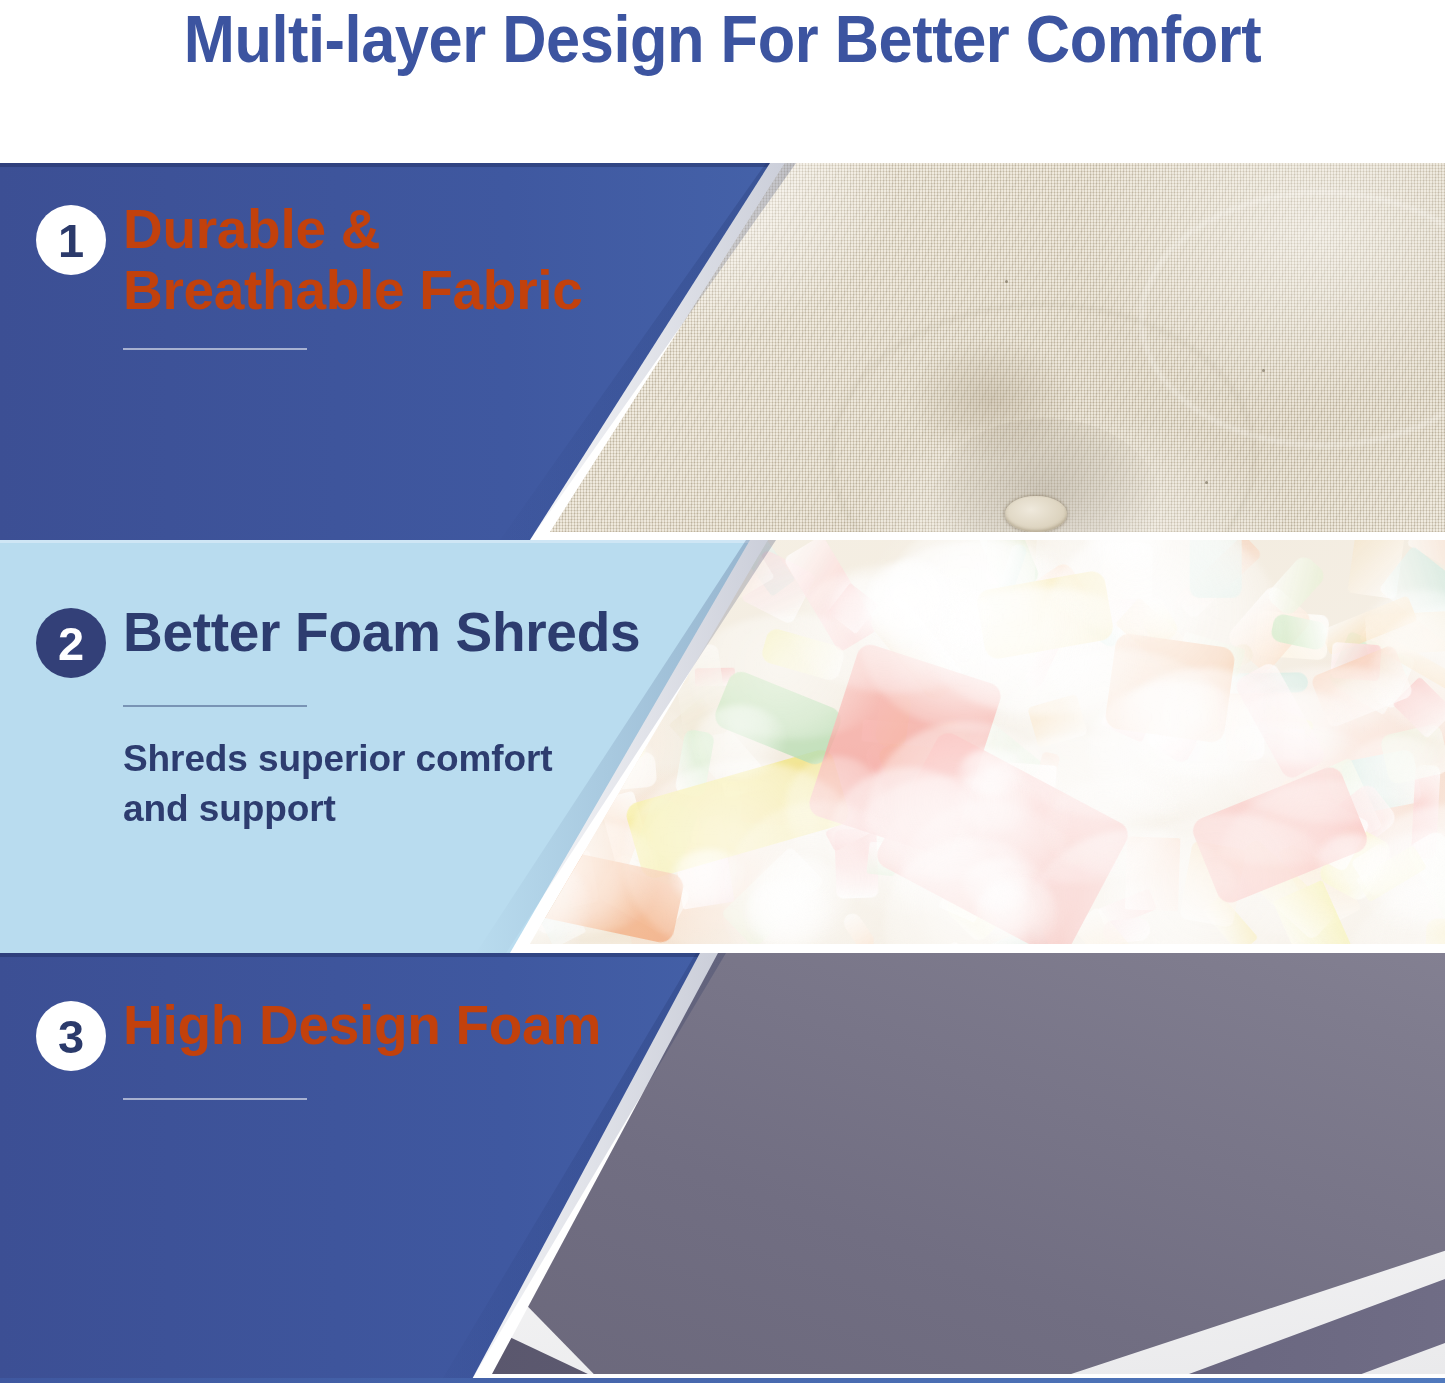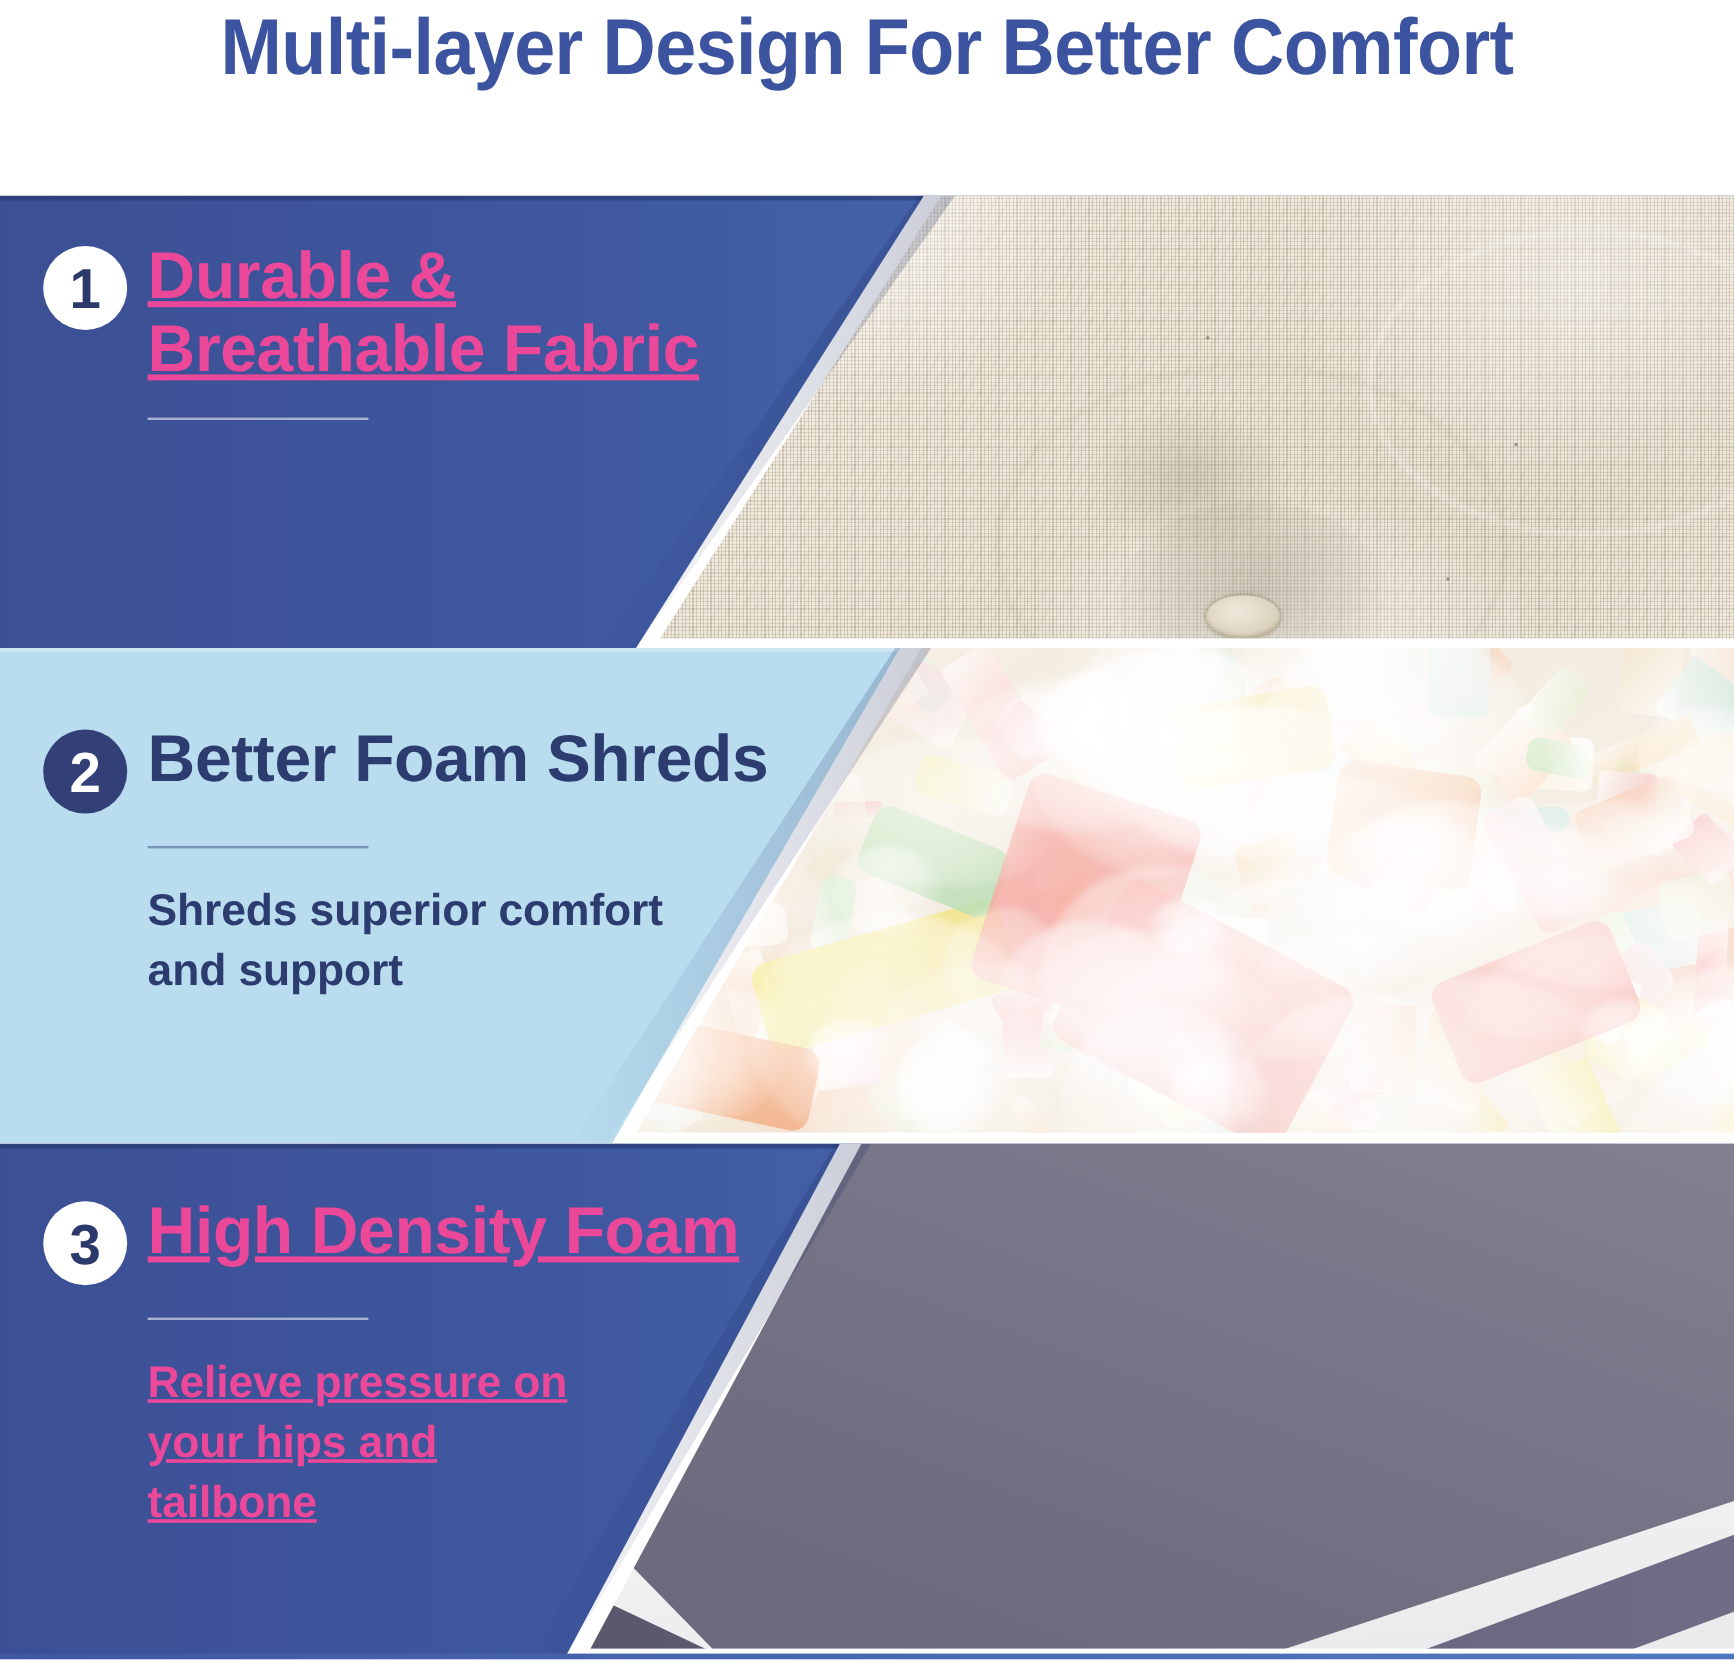--- a/index.html
+++ b/index.html
@@ -254,21 +254,21 @@
   .badge-dark  { background: #334078; color: #ffffff; }
 
   .head-title {
     font-family: "Liberation Sans Narrow", "Liberation Sans", sans-serif;
     font-weight: bold;
     font-size: 55px;
     line-height: 61px;
     letter-spacing: -0.3px;
     max-width: 540px;
   }
-  .t-light { color: #ec4899; text-decoration: underline; }
+  .t-light { color: #c2410c; }
   .t-dark  { color: #2d3c6f; }
 
   .rule {
     width: 184px;
     height: 2px;
     margin: 27px 0 27px 87px;
   }
   .rule-light { background: rgba(255,255,255,0.55); }
   .rule-dark  { background: rgba(45,60,111,0.45); }
 
@@ -547,21 +547,18 @@
       <div class="foam-top"></div>
       <div class="foam-front-l"></div>
       <div class="foam-front-r"></div>
     </div>
   </div>
   <div class="diag-shadow"></div>
 
   <div class="content">
     <div class="head-row">
       <div class="badge badge-light">3</div>
-      <div class="head-title t-light">High Density Foam</div>
+      <div class="head-title t-light">High Design Foam</div>
     </div>
     <div class="rule rule-light"></div>
-    <div class="sub t-light" style="white-space:pre-line;">Relieve pressure on
-your hips and
-tailbone</div>
   </div>
   <div class="footer-rule"></div>
 </section>
 
 </body></html>

